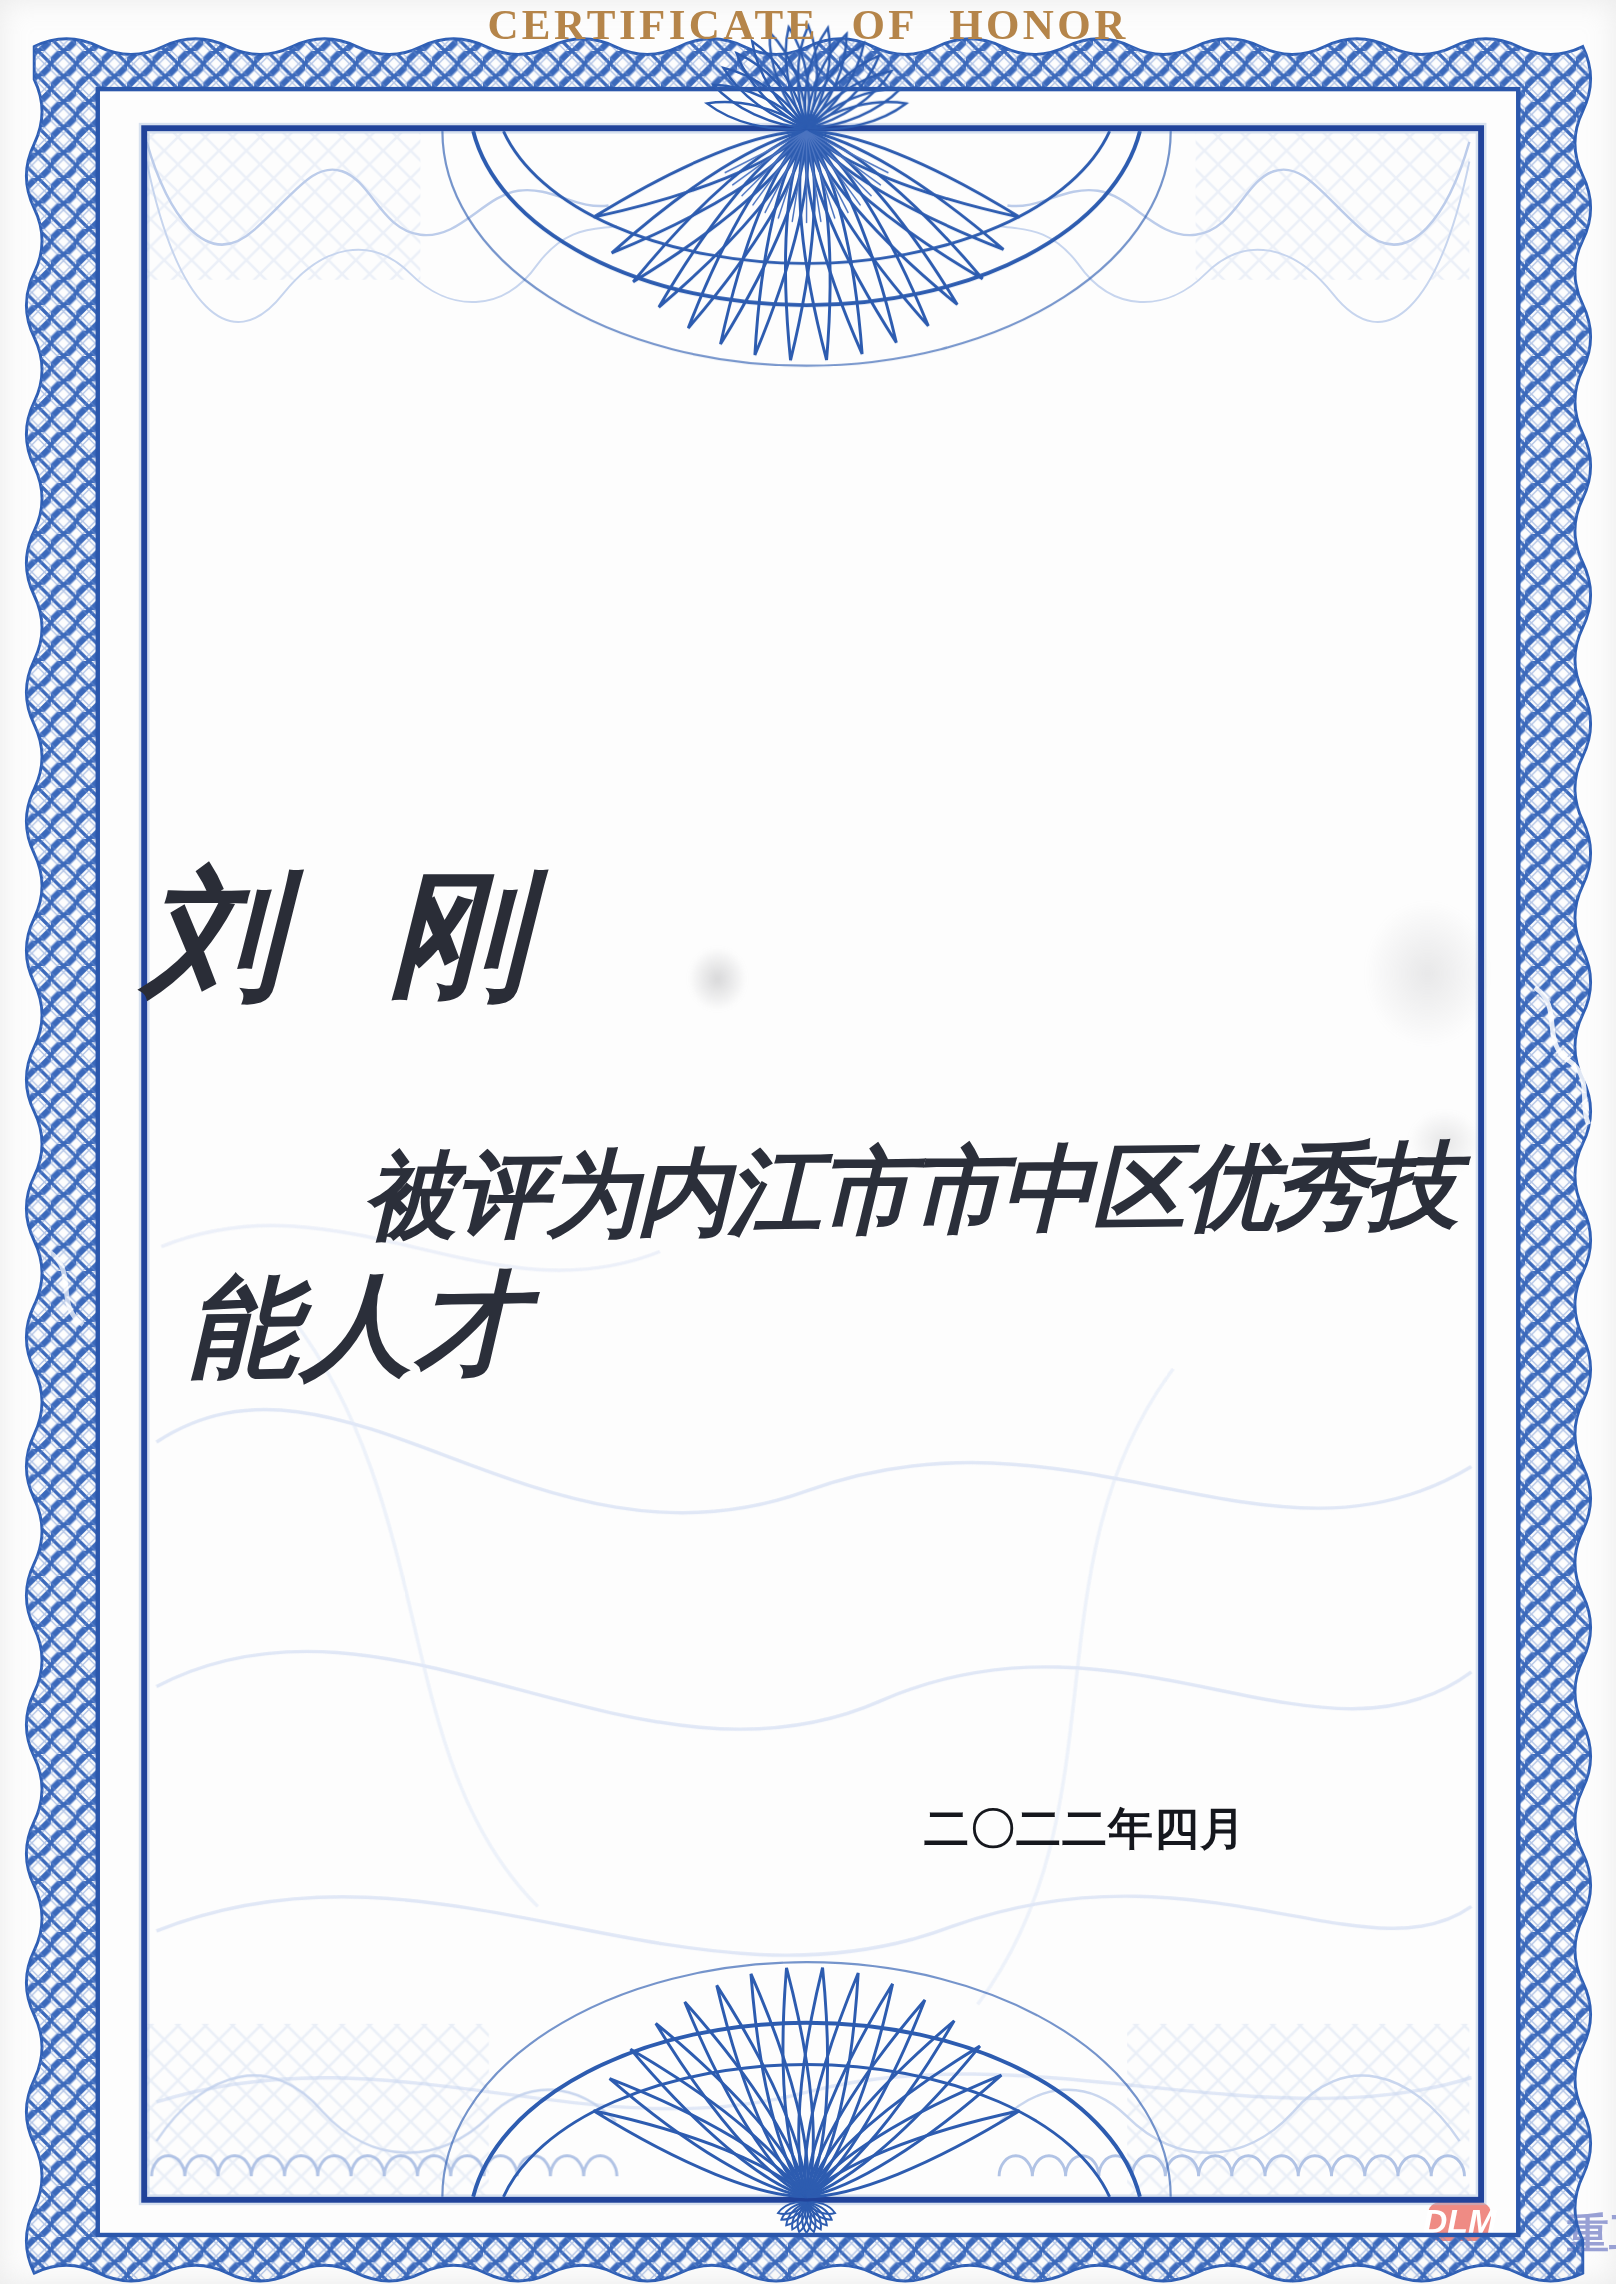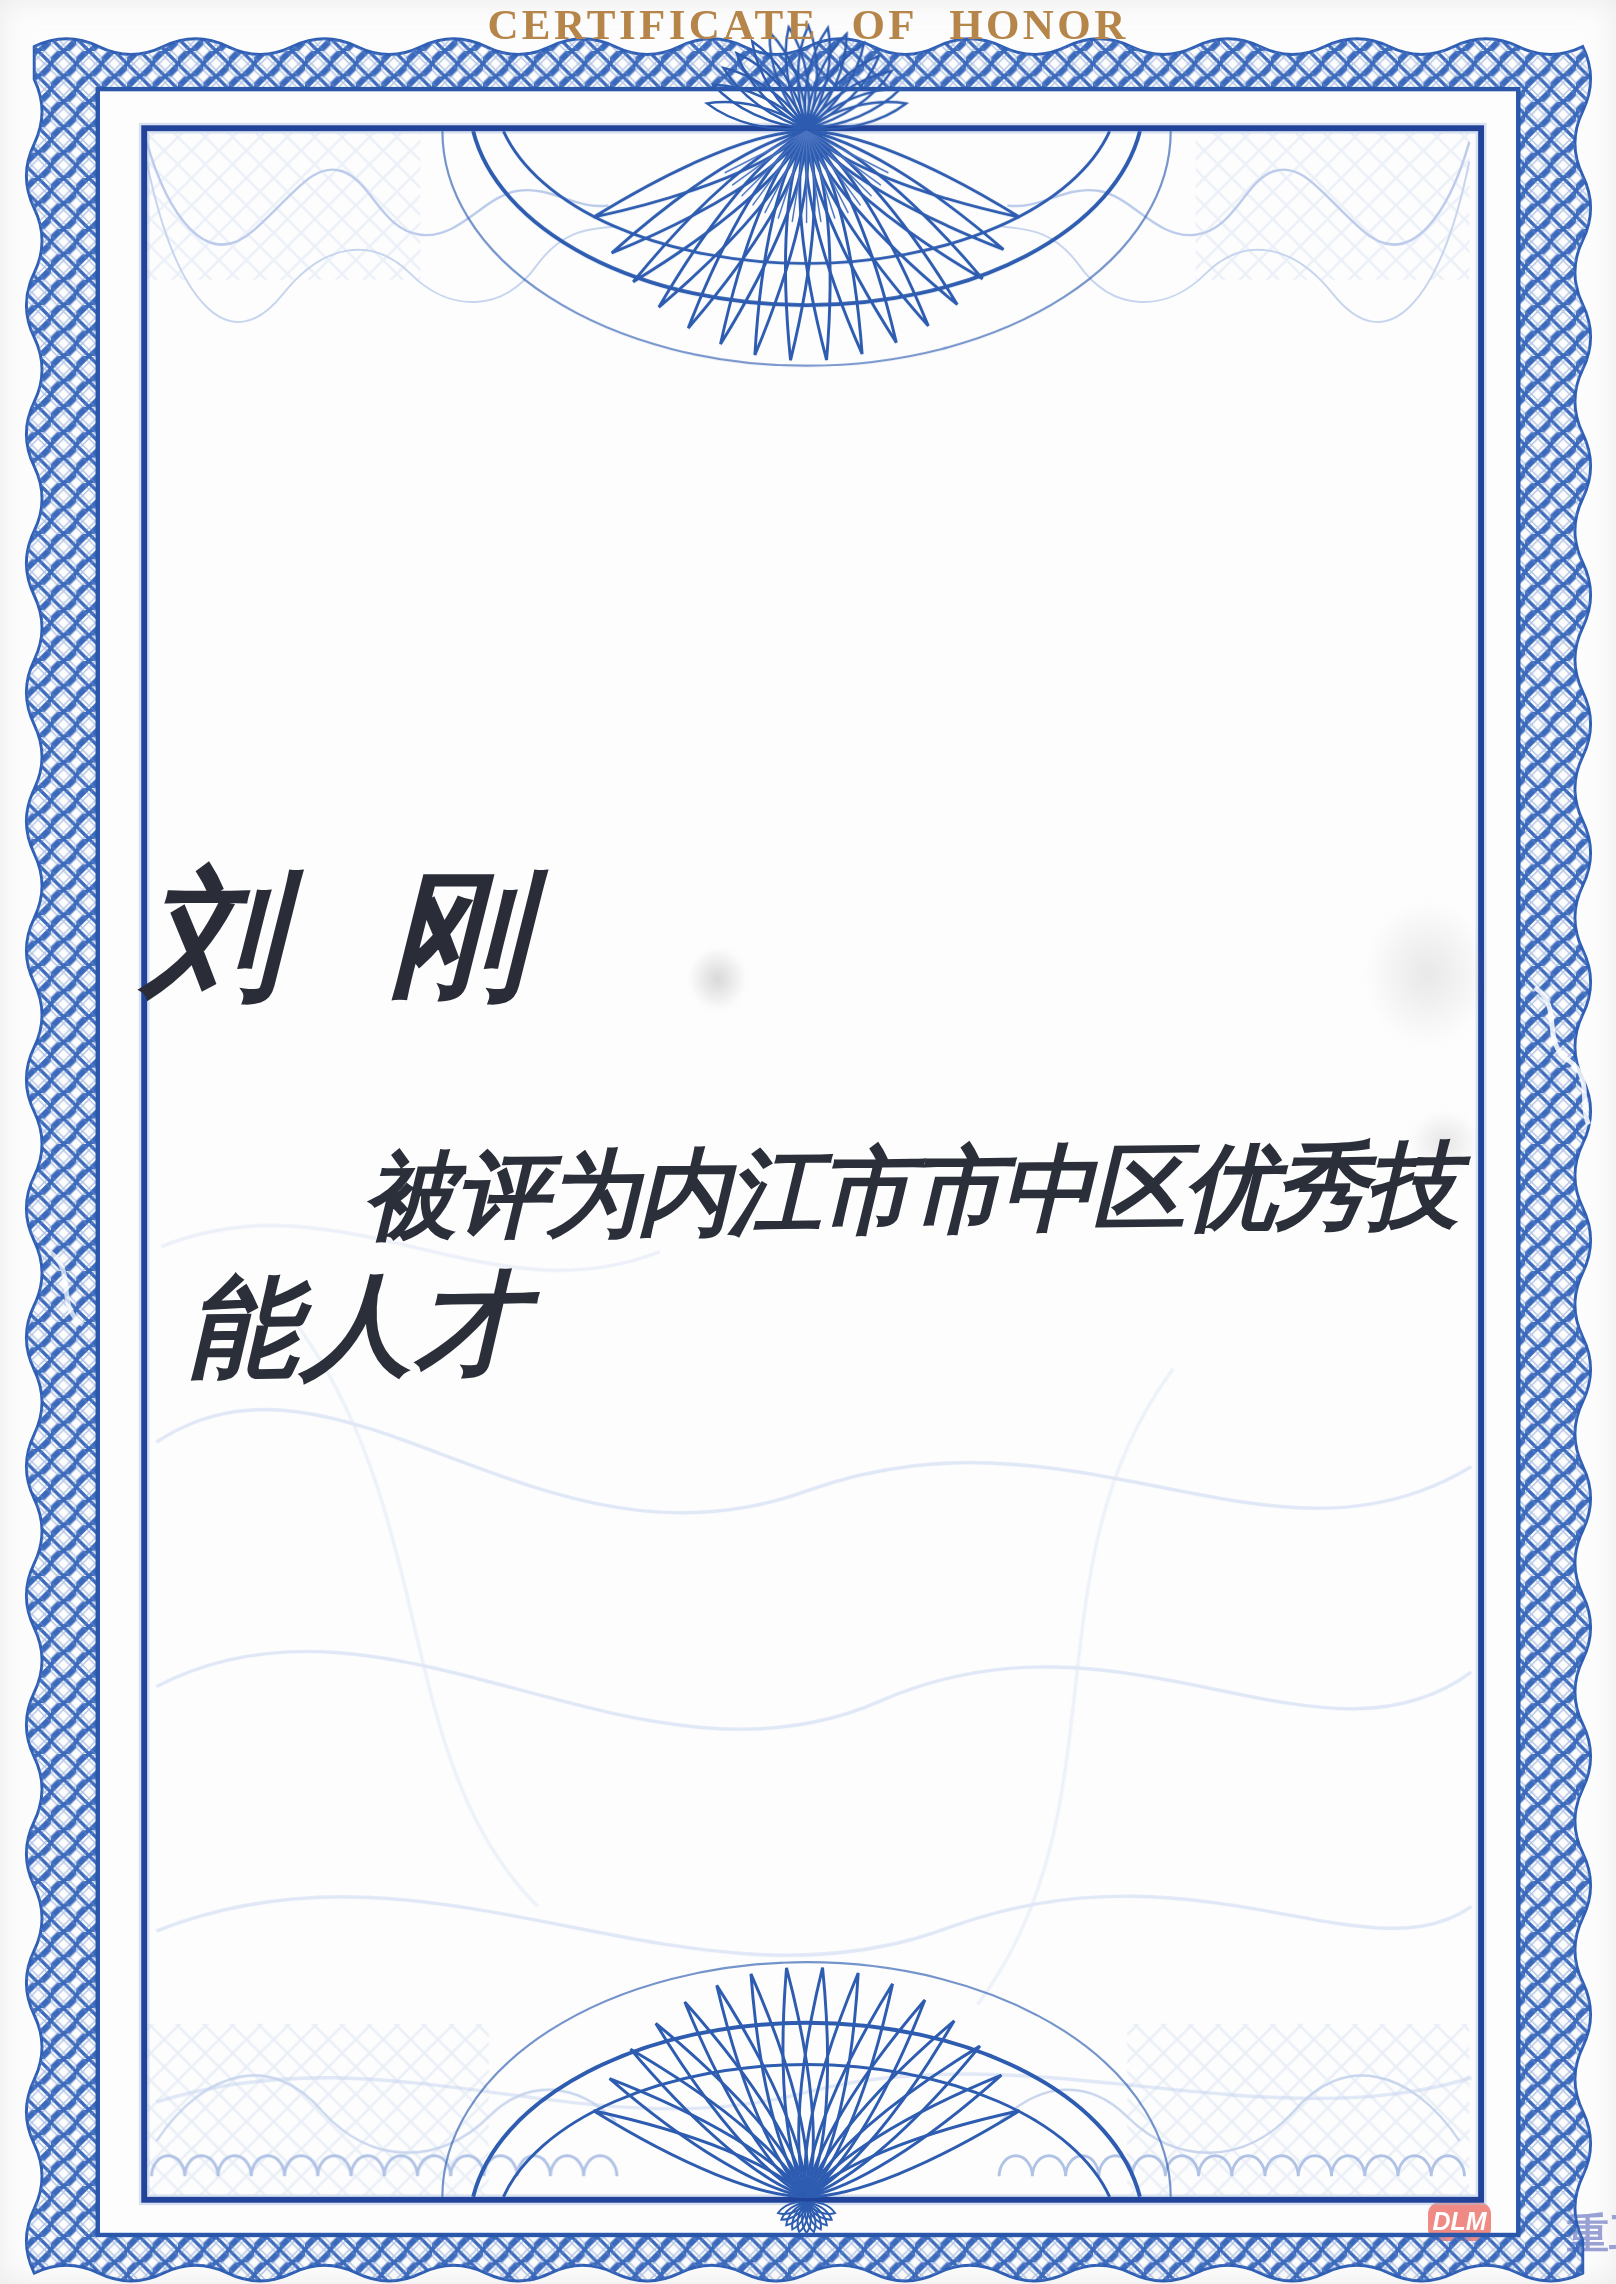--- a/index.html
+++ b/index.html
@@ -95,21 +95,21 @@
   #watermark{ z-index:1; }
   #watermark-logo{
     left:1428px; top:2202px;
     width:63px; height:39px;
     background:#ef8b84;
     border-radius:12px;
     display:flex; align-items:center; justify-content:center;
     font-family:"Liberation Sans", sans-serif;
     font-style:italic;
     font-weight:800;
-    font-size:25px;
+    font-size:34px;
     color:#ffffff;
     z-index:1;
   }
   #watermark-text{
     left:1567px; top:2206px;
     font-size:42px;
     font-weight:700;
     color:#98a0d4;
     font-family:"Liberation Sans", sans-serif;
     white-space:nowrap;
@@ -310,19 +310,20 @@
 
   <div class="abs" id="title-en">CERTIFICATE OF HONOR</div>
 
   <div class="abs" id="recipient-row">
     <span id="recipient-name">刘刚</span>
   </div>
 
   <div class="abs award-line" id="award-line1">被评为内江市市中区优秀技</div>
   <div class="abs award-line" id="award-line2">能人才</div>
 
+  <div class="abs" id="issue-date">二〇二二年四月</div>
 
   <div class="abs smudge" id="smudge-1"></div>
   <div class="abs smudge" id="smudge-2"></div>
   <div class="abs smudge" id="smudge-3"></div>
 
 </div>
 
 
 </body></html>

